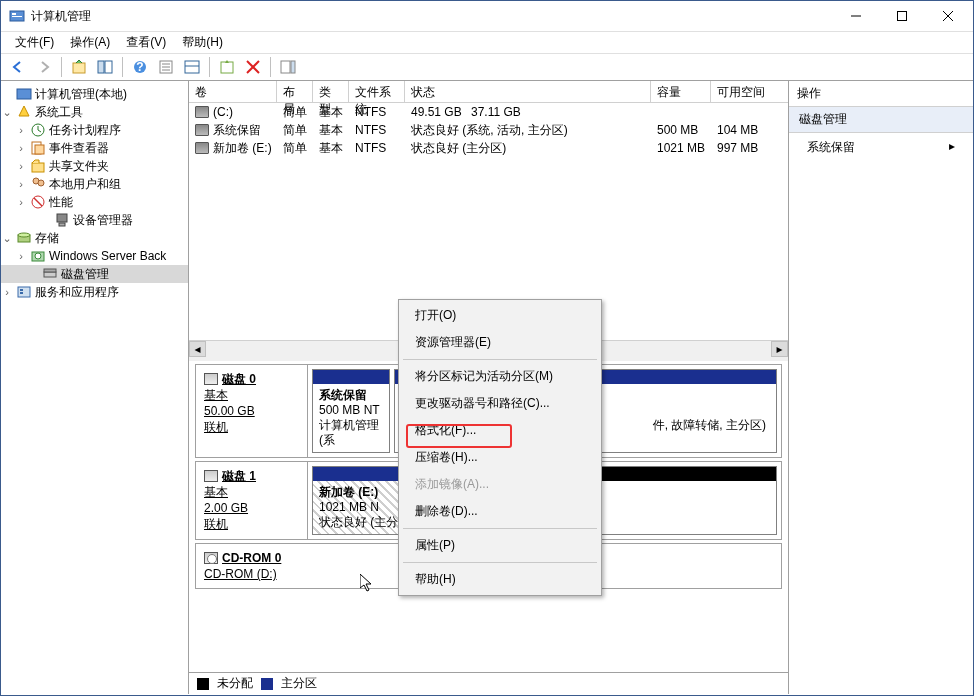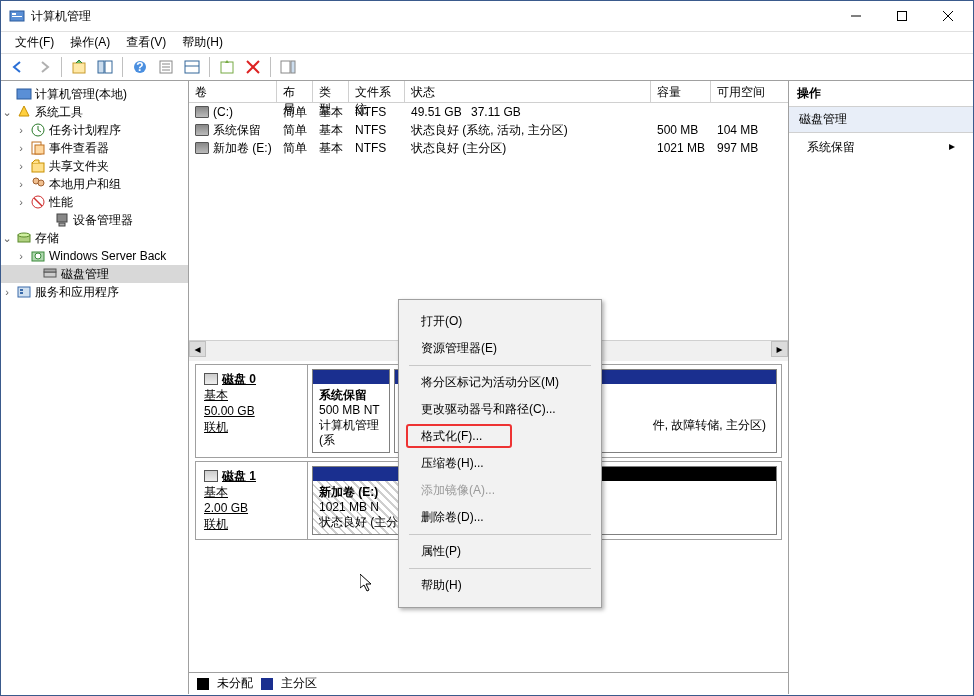--- a/index.html
+++ b/index.html
@@ -39,25 +39,25 @@
 .part { border: 1px solid #808080; position: relative; padding: 4px 6px; line-height: 15px; overflow: hidden; }
 .part .bar { position: absolute; top: 0; left: 0; right: 0; height: 14px; background: #1a2f8f; }
 .part .ptxt { position: relative; margin-top: 14px; }
 .part .pname { font-weight: bold; }
 .part.hatched { background: repeating-linear-gradient(45deg, #fff, #fff 4px, #cfcfcf 4px, #cfcfcf 6px); }
 .part.black .bar { background: #000; }
 .legend { height: 22px; border-top: 1px solid #a0a0a0; display: flex; align-items: center; gap: 8px; padding: 0 8px; position: absolute; bottom: 0; left: 0; right: 0; background: #fff; }
 .legsw { width: 12px; height: 12px; display: inline-block; }
 
 .actions { flex: 1; }
-.acthead { padding: 4px 8px; border-bottom: 1px solid #d0d0d0; font-weight: bold; background: #fff; }
+.acthead { padding: 4px 8px; border-bottom: 1px solid #d0d0d0; font-weight: normal; background: #fff; }
 .actsec { background: #e8eef8; padding: 4px 10px; border-bottom: 1px solid #d0d0d0; }
 .actitem { padding: 6px 18px; display: flex; justify-content: space-between; }
 
-.ctxmenu { position: absolute; left: 398px; top: 299px; width: 204px; background: #f2f2f2; border: 1px solid #a0a0a0; box-shadow: 2px 2px 4px rgba(0,0,0,.3); z-index: 100; padding: 8px; }
+.ctxmenu { position: absolute; left: 398px; top: 299px; width: 204px; background: #f2f2f2; border: 1px solid #a0a0a0; box-shadow: 2px 2px 4px rgba(0,0,0,.3); z-index: 100; padding: 2px; }
 .ctxmenu .ci { padding: 5px 14px; }
 .ctxmenu .ci.dis { color: #9a9a9a; }
 .ctxmenu .csep { height: 1px; background: #c8c8c8; margin: 3px 2px; }
 .hl { position: absolute; border: 2px solid #e33; border-radius: 3px; pointer-events: none; z-index: 200; }
 
 .volico { width: 14px; height: 12px; display: inline-block; background: linear-gradient(#888,#bbb); border: 1px solid #555; border-radius: 1px; vertical-align: -2px; margin-right: 4px; }
 .diskico { width: 14px; height: 12px; display: inline-block; background: linear-gradient(#ccc,#eee); border: 1px solid #555; vertical-align: -2px; margin-right: 4px; position: relative; }
 .diskico.cd::after { content:''; position:absolute; left:2px; top:1px; width:8px; height:8px; border:1px solid #777; border-radius:50%; background:#fff; }
 .cursor { position: absolute; left: 360px; top: 574px; z-index: 50; }
 </style>
@@ -346,20 +346,26 @@
             <div class="bar"></div>
             <div class="ptxt"><span class="pname">新加卷  (E:)</span><br><span>1021 MB N</span><br><span>状态良好 (主分区)</span></div>
           </div>
           <div class="part black" style="flex:1">
             <div class="bar"></div>
             <div class="ptxt" style="padding-top:30px"><span>未分配</span></div>
           </div>
         </div>
       </div>
 
+      <div class="diskrow" style="margin-bottom:24px">
+        <div class="diskinfo" style="border-right:none;width:100%">
+          <span class="diskico cd"></span><span class="dname">CD-ROM 0</span><br>
+          <span>CD-ROM (D:)</span>
+        </div>
+      </div>
 
       <div class="legend">
         <span class="legsw" style="background:#000"></span>
         <span>未分配</span>
         <span class="legsw" style="background:#1a2f8f"></span>
         <span>主分区</span>
       </div>
     </div>
   </div>
 

